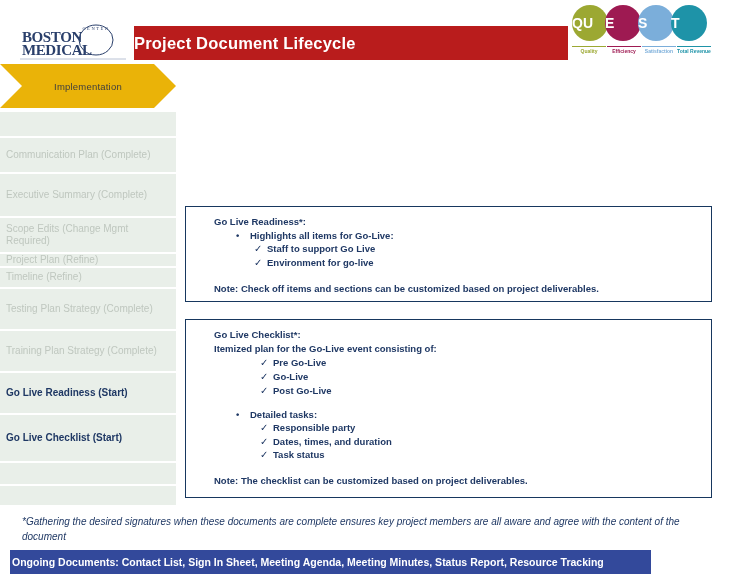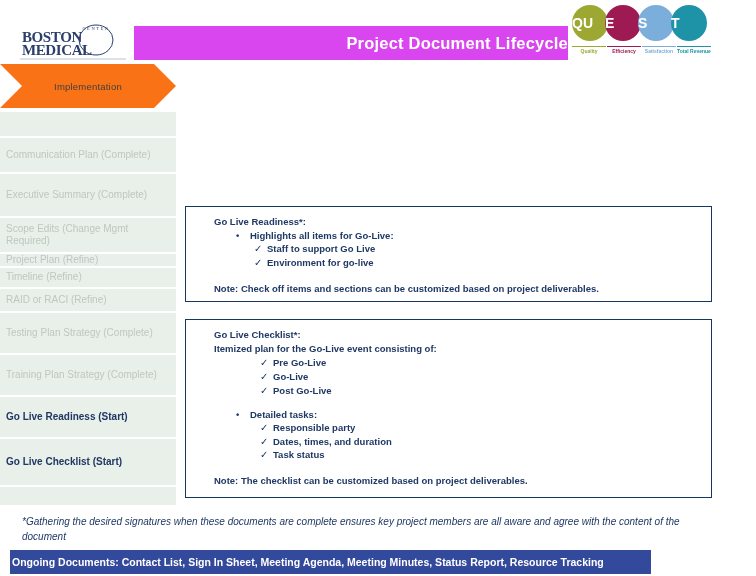--- a/index.html
+++ b/index.html
@@ -27,24 +27,24 @@
     position: absolute;
     left: 18px; top: 20px;
     width: 112px; height: 42px;
   }
   #bmc-logo svg { display: block; }
 
   #title-bar {
     position: absolute;
     left: 134px; top: 26px;
     width: 434px; height: 34px;
-    background: #d946ef;
-    display: flex;
-    align-items: center;
-    justify-content: flex-end;
+    background: #b91c1c;
+    display: flex;
+    align-items: center;
+    justify-content: flex-start;
   }
   #title-bar .title-text {
     color: #ffffff;
     font-size: 16.5px;
     font-weight: bold;
     letter-spacing: .2px;
     white-space: nowrap;
   }
 
   
@@ -233,44 +233,41 @@
     <div class="quest-labels">
       <div class="quest-label" style="color: rgb(156, 168, 50); border-top-color: rgb(156, 168, 50);">Quality</div>
       <div class="quest-label" style="color: rgb(158, 26, 82); border-top-color: rgb(158, 26, 82);">Efficiency</div>
       <div class="quest-label" style="color: rgb(123, 174, 218); border-top-color: rgb(123, 174, 218);">Satisfaction</div>
       <div class="quest-label" style="color: rgb(30, 147, 168); border-top-color: rgb(30, 147, 168);">Total Revenue</div>
     </div>
   </div>
 </div>
 
 <div id="sidebar">
-  <div id="phase-chevron" style="background: #f97316;">
+  <div id="phase-chevron" style="background: #eab308;">
     <span class="phase-text">Implementation</span>
   </div>
   <div id="doc-list">
       <div class="doc-row muted" style="height: 26px;">
         <span></span>
       </div>
       <div class="doc-row muted" style="height: 36px;">
         <span>Communication Plan (Complete)</span>
       </div>
       <div class="doc-row muted" style="height: 44px;">
         <span>Executive Summary (Complete)</span>
       </div>
       <div class="doc-row muted" style="height: 36px;">
         <span>Scope Edits (Change Mgmt Required)</span>
       </div>
       <div class="doc-row muted" style="height: 14px;">
         <span>Project Plan (Refine)</span>
       </div>
       <div class="doc-row muted" style="height: 21px;">
         <span>Timeline (Refine)</span>
-      </div>
-      <div class="doc-row muted" style="height: 24px;">
-        <span>RAID or RACI (Refine)</span>
       </div>
       <div class="doc-row muted" style="height: 42px;">
         <span>Testing Plan Strategy (Complete)</span>
       </div>
       <div class="doc-row muted" style="height: 42px;">
         <span>Training Plan Strategy (Complete)</span>
       </div>
       <div class="doc-row active" style="height: 42px;">
         <span>Go Live Readiness (Start)</span>
       </div>

